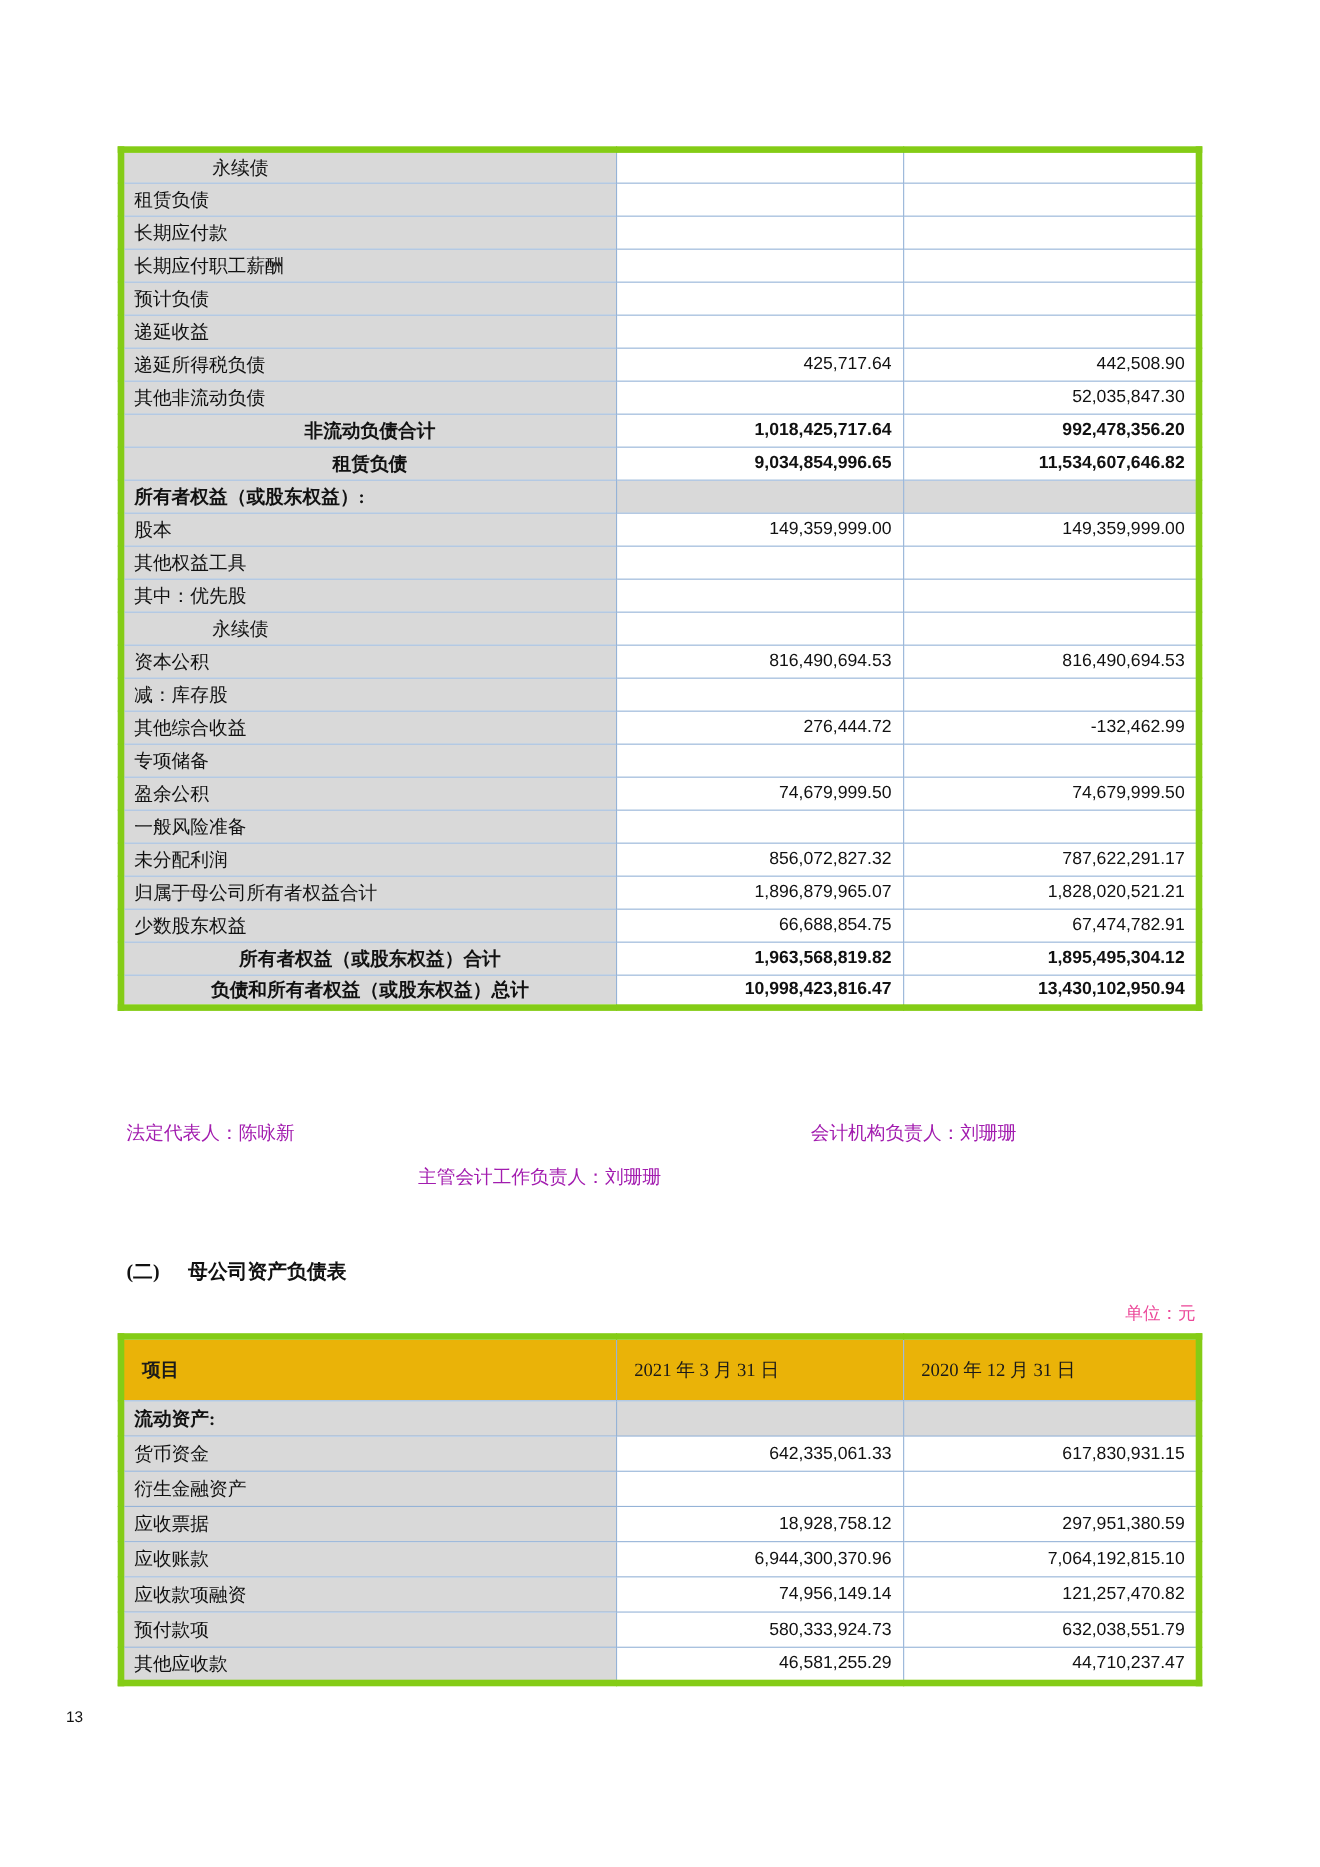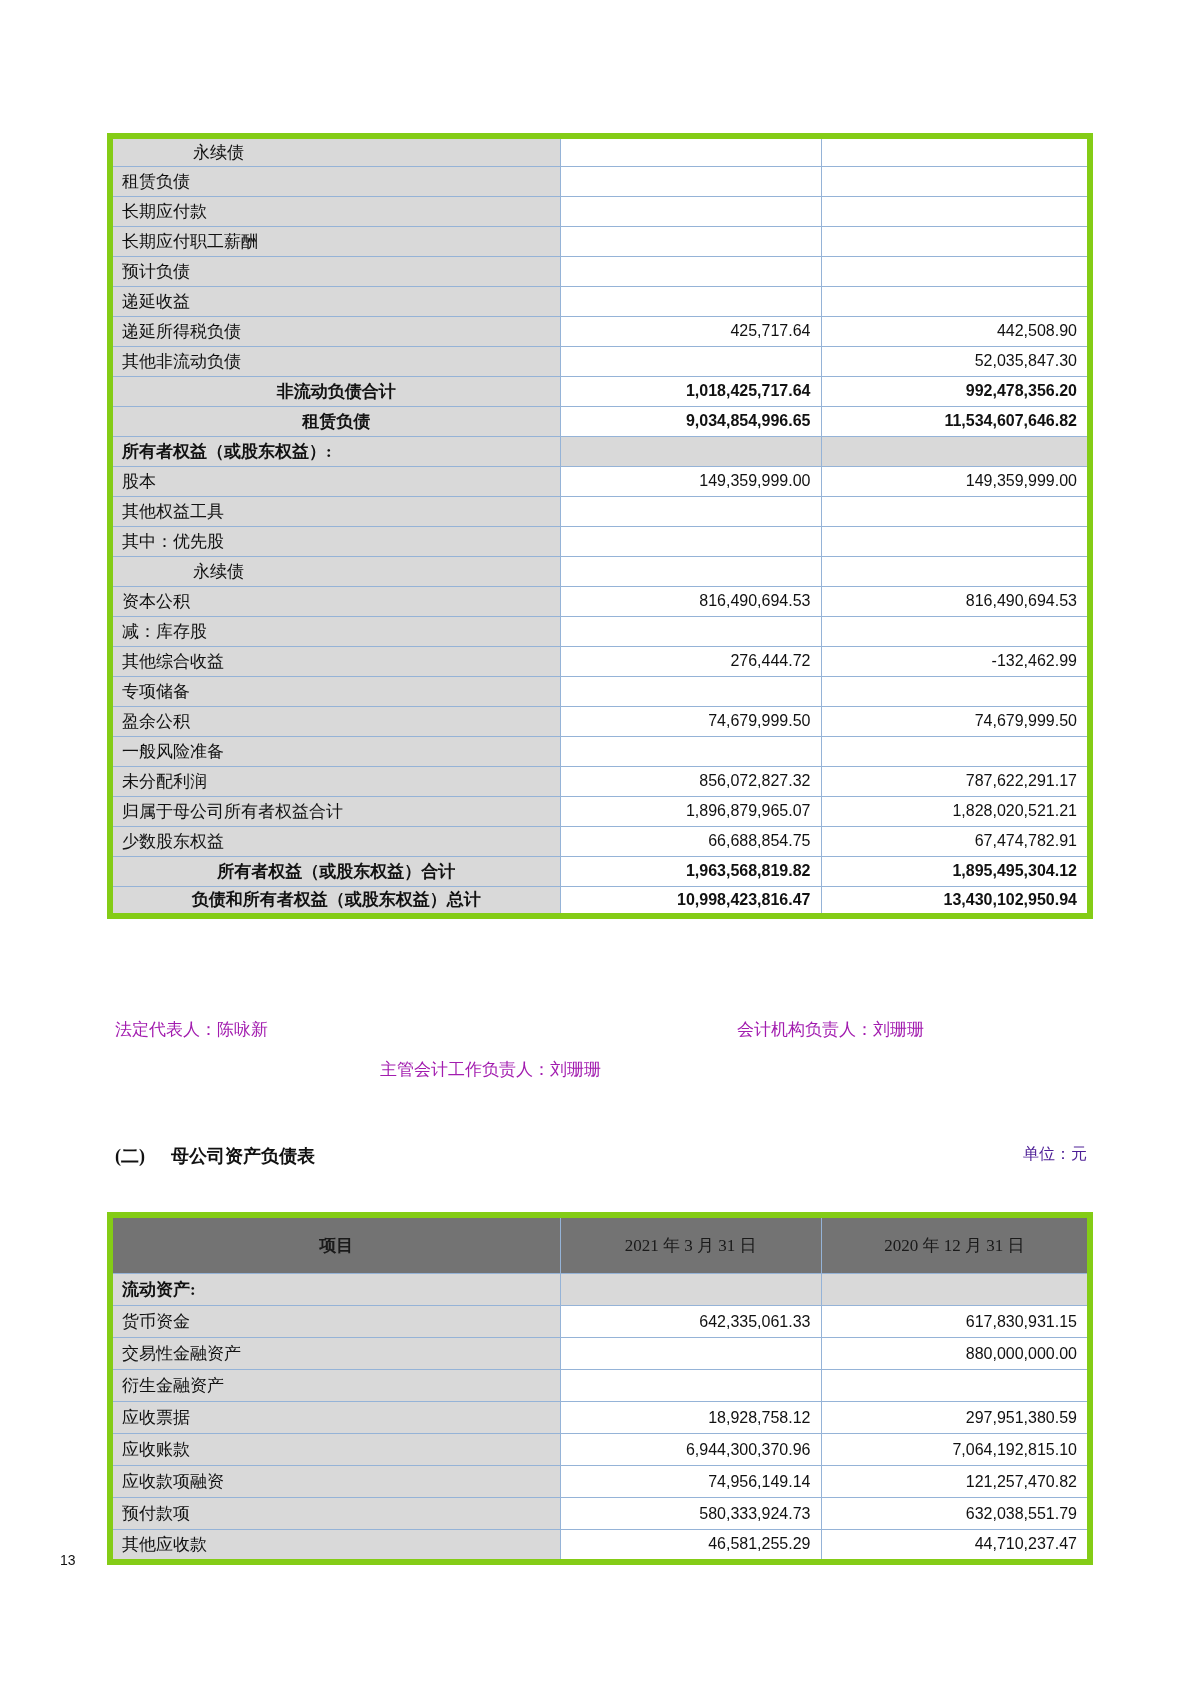--- a/index.html
+++ b/index.html
@@ -32,43 +32,43 @@
     font-family:"Liberation Sans","DejaVu Sans",sans-serif;
     font-size:16px; color:#111;
   }
   tr.total .lbl { text-align:center; padding-left:0; font-weight:bold; }
   tr.total .val { font-weight:bold; }
   tr.sect .lbl { font-weight:bold; }
   tr.sect .val { background:#d9d9d9; }
   .ind2 { padding-left:80px; }
 
   #t2 tr.head th {
-    background:#737373; text-align:center; font-size:17px;
+    background:#eab308; text-align:left; font-size:17px;
     font-weight:bold; padding:16px;
   }
   #t2 tr.head th.hd { font-weight:normal; }
 
   .signature {
     position:absolute; top:1018px; left:107px; width:980px; height:26px;
     font-size:17px; color:#a21caf;
   }
   .signature span { position:absolute; top:0; white-space:nowrap; }
   .sig-1 { left:8px; }
   .sig-2 { left:273px;margin-top:40px; }
   .sig-3 { left:630px;text-align:center; }
 
   .section-heading {
     position:absolute; top:1144px; left:115px;
     font-size:18px; font-weight:bold; color:#111; white-space:nowrap;
   }
   .section-heading .sec-num { margin-right:26px; }
 
   .unit-line {
-    position:absolute; top:1144px; left:107px; width:980px;
-    text-align:right; font-size:16px; color:#4c1d95;
+    position:absolute; top:1184px; left:107px; width:980px;
+    text-align:right; font-size:16px; color:#ec4899;
   }
 
   .page-number {
     position:absolute; top:1552px; left:60px; width:1140px;
     font-size:14px; color:#111;
     font-family:"Liberation Sans","DejaVu Sans",sans-serif;
   }
 </style>
 </head>
 <body>
@@ -243,25 +243,20 @@
           <td class="lbl">流动资产:</td>
           <td class="val"></td>
           <td class="val"></td>
         </tr>
       <tr>
           <td class="lbl">货币资金</td>
           <td class="val">642,335,061.33</td>
           <td class="val">617,830,931.15</td>
         </tr>
       <tr>
-          <td class="lbl">交易性金融资产</td>
-          <td class="val"></td>
-          <td class="val">880,000,000.00</td>
-        </tr>
-      <tr>
           <td class="lbl">衍生金融资产</td>
           <td class="val"></td>
           <td class="val"></td>
         </tr>
       <tr>
           <td class="lbl">应收票据</td>
           <td class="val">18,928,758.12</td>
           <td class="val">297,951,380.59</td>
         </tr>
       <tr>

